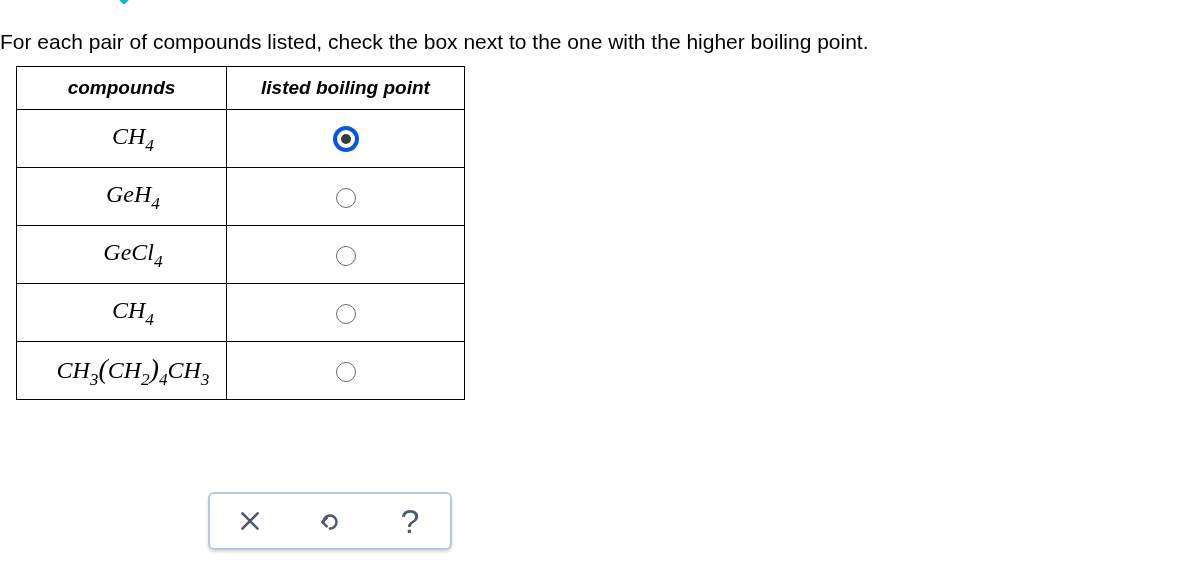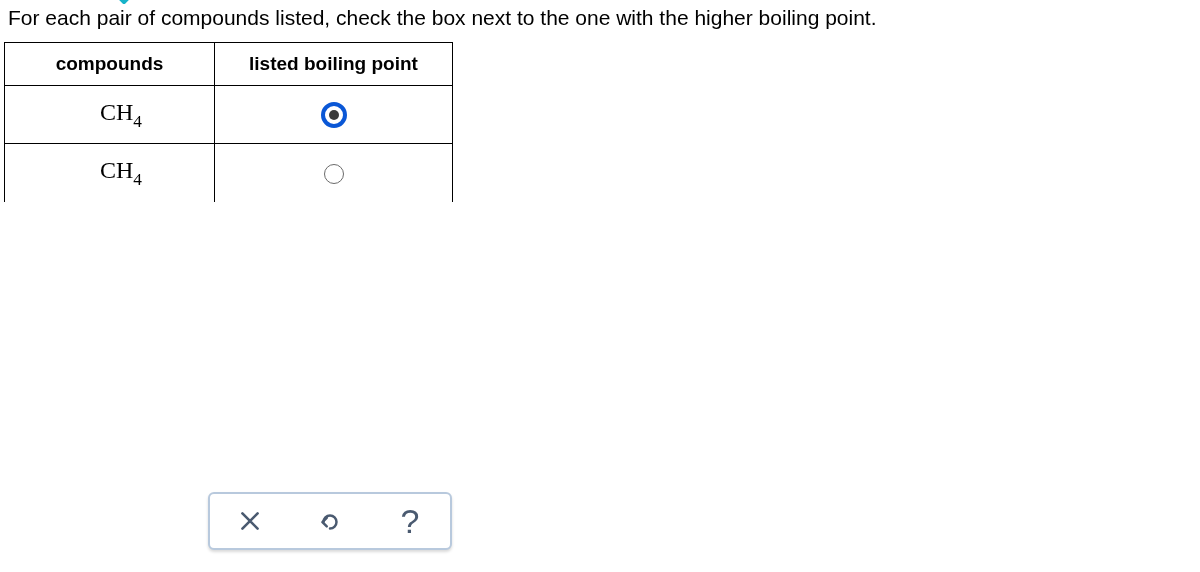--- a/index.html
+++ b/index.html
@@ -8,26 +8,28 @@
     padding: 0;
     font-family: Verdana, Arial, sans-serif;
     font-size: 20px;
     color: #000;
     background: #fff;
     width: 1200px;
     height: 572px;
     position: relative;
   }
   .question {
-    padding: 6px 4px 12px 8px;
+    padding: 6px 4px 12px 0;
     font-size: 21px;
+    margin-top: 24px;
   }
   .tbl {
     border-collapse: collapse;
-    margin-left: 4px;
+    margin-left: 16px;
+    font-style: italic;
   }
   .tbl th, .tbl td {
     border: 1.5px solid #000;
     text-align: center;
     vertical-align: middle;
   }
   .tbl th {
     font-weight: bold;
     font-size: 19px;
     padding: 10px 14px;
@@ -114,22 +116,34 @@
       <th class="col-comp">compounds</th>
       <th class="col-hbp">listed boiling point</th>
     </tr>
   </thead>
   <tbody id="tbody">
       <tr>
         <td class="compound-cell col-comp" style="border-bottom: none;"><span class="formula">CH<span class="sub">4</span></span></td>
         <td class="radio-cell col-hbp" style="border-bottom: none;"><span class="radio selected"></span></td>
       </tr>
       <tr>
+        <td class="compound-cell col-comp" style="border-bottom: none;"><span class="formula">GeH<span class="sub">4</span></span></td>
+        <td class="radio-cell col-hbp" style="border-bottom: none;"><span class="radio"></span></td>
+      </tr>
+      <tr>
+        <td class="compound-cell col-comp"><span class="formula">GeCl<span class="sub">4</span></span></td>
+        <td class="radio-cell col-hbp"><span class="radio"></span></td>
+      </tr>
+      <tr>
         <td class="compound-cell col-comp" style="border-bottom: none;"><span class="formula">CH<span class="sub">4</span></span></td>
         <td class="radio-cell col-hbp" style="border-bottom: none;"><span class="radio"></span></td>
+      </tr>
+      <tr>
+        <td class="compound-cell col-comp"><span class="formula">CH<span class="sub">3</span><span class="paren">(</span>CH<span class="sub">2</span><span class="paren">)</span><span class="sub">4</span>CH<span class="sub">3</span></span></td>
+        <td class="radio-cell col-hbp"><span class="radio"></span></td>
       </tr>
     </tbody>
 </table>
 
 <div class="toolbar">
   <div class="tb-btn" title="clear">
     <svg viewBox="0 0 24 24">
         <path d="M5 5 L19 19 M19 5 L5 19" stroke="#4a5a70" stroke-width="2.4" stroke-linecap="round" fill="none"></path>
       </svg>
   </div>

